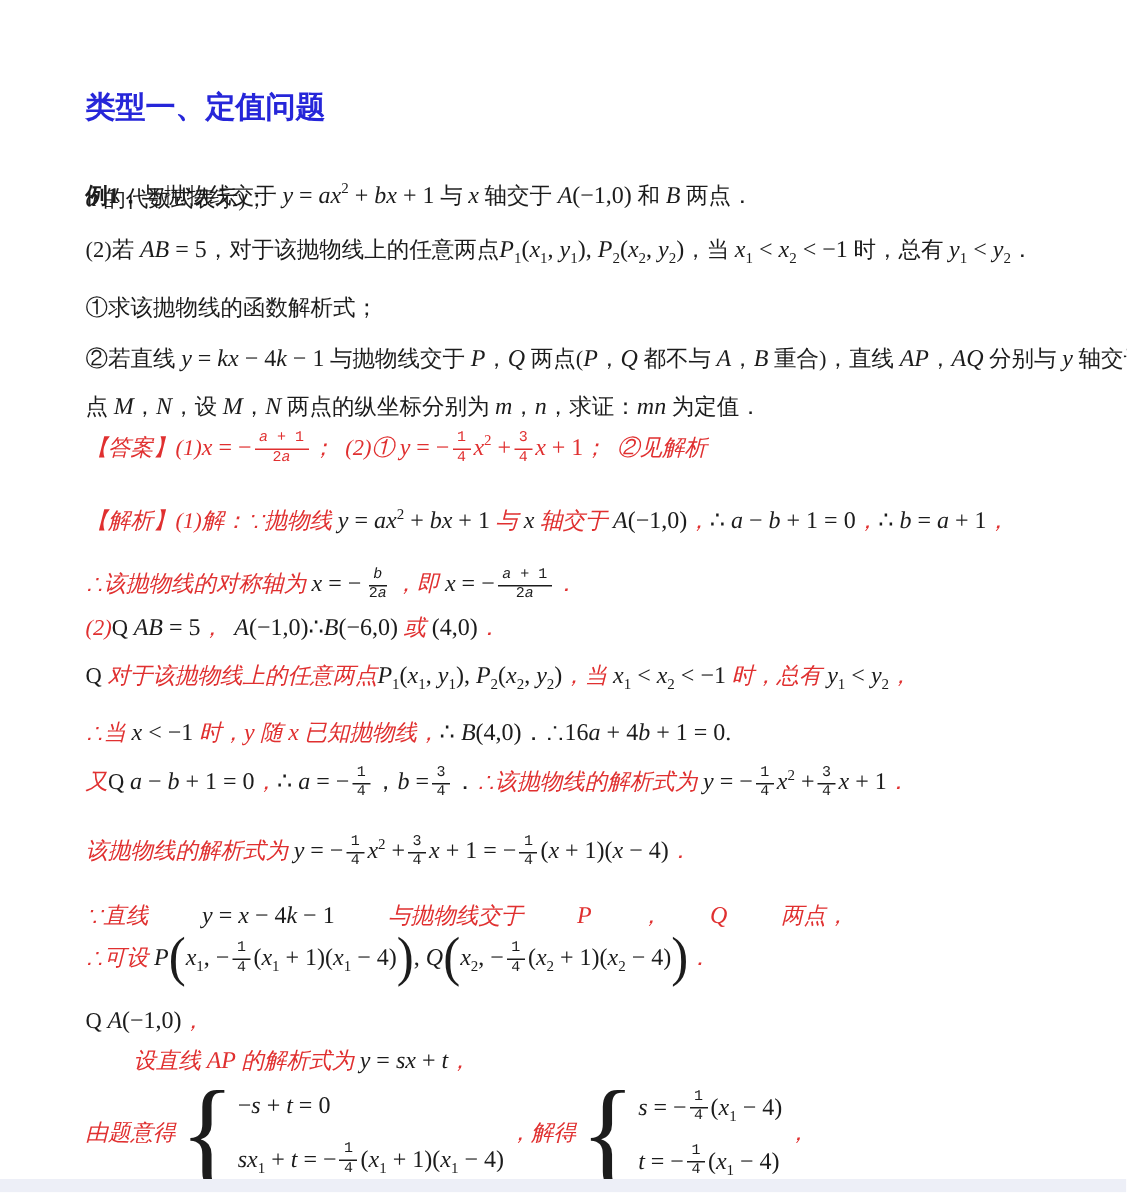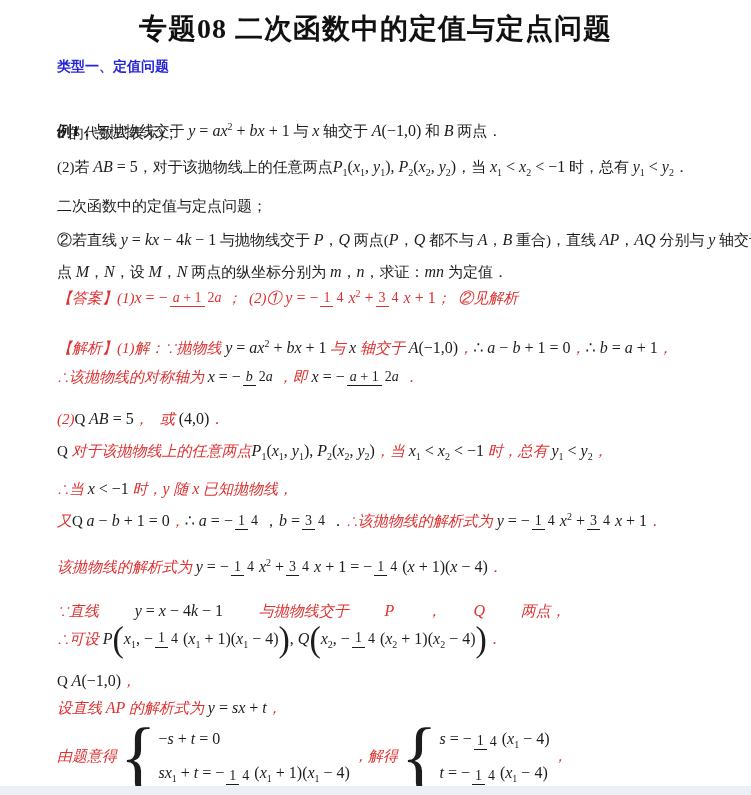--- a/index.html
+++ b/index.html
@@ -11,39 +11,39 @@
     background:#ffffff; color:var(--black);
     font-family:"Liberation Serif", serif;
   }
   #doc-title{
     position:absolute; top:10px; left:0; width:751px; text-align:center;
     font-size:28px; font-weight:bold; color:#111;
     font-family:"Liberation Serif", serif; letter-spacing:1px;
   }
   #section-heading{
     position:absolute; top:58px; left:57px;
-    font-size:14px; font-weight:bold; color:var(--blue);
+    font-size:20px; font-weight:bold; color:var(--blue);
     font-family:Liberation Sans, sans-serif;
   }
   .tline{
     position:absolute; left:57px; display:flex; align-items:center;
     white-space:pre; font-size:15px; line-height:1.4; max-width:660px;
   }
   .tline > span{white-space:pre;}
   .k{color:var(--black);}
   .kb{color:var(--black); font-weight:bold;}
   .r{color:var(--red);font-style:italic;}
   .m{font-family:"Liberation Serif", serif; font-size:16px; color:var(--black);}
   .m.red{color:var(--red);}
   .m i{font-style:italic;}
   sub,sup{font-size:10px; line-height:0;}
   .frac{
-    display:inline-flex; flex-direction:row; align-items:center;
-    vertical-align:middle; line-height:1.15; font-size:14px; margin:0 2px;
-    font-family:Liberation Serif, serif; color:var(--black);
+    display:inline-flex; flex-direction:column; align-items:center;
+    vertical-align:middle; line-height:1.15; font-size:10px; margin:0 2px;
+    font-family:Liberation Mono, monospace; color:var(--black);
   }
   .frac.red{color:var(--red);}
   .frac .fn{border-bottom:1.2px solid currentColor; padding:0 3px;}
   .frac .fd{padding:0 3px;}
   .frac i{font-style:italic;}
   .bigp{
     font-size:34px; font-weight:300; line-height:1;
     font-family:"Liberation Serif", serif; color:var(--black);
     transform:scaleY(1.08); display:inline-block;
   }
@@ -57,37 +57,36 @@
   .crow{display:inline-flex; align-items:flex-end; white-space:pre;}
   #bottom-strip{
     position:absolute; left:0; bottom:0; width:751px; height:9px;
     background:var(--strip); z-index:5;
   }
 </style>
 </head>
 <body>
 
 <div id="page">
-  <div id="doc-title">专题08 二次函数中的定值与定点问题</div>
   <div id="section-heading">类型一、定值问题</div>
   <div id="doc-lines">
       <div class="tline" style="top: 88px; margin-top: 32px;"><span class="kb">例1．</span><span class="k">与抛物线交于 </span><span class="m"><i>y</i> = <i>ax</i><sup>2</sup> + <i>bx</i> + 1</span><span class="k"> 与 </span><span class="m"><i>x</i></span><span class="k"> 轴交于 </span><span class="m"><i>A</i>(−1,0)</span><span class="k"> 和 </span><span class="m"><i>B</i></span><span class="k"> 两点．</span></div>
       <div class="tline" style="top: 122px;"><span class="m"><i>a</i></span><span class="k"> 的代数式表示)；</span></div>
       <div class="tline" style="top: 156px;"><span class="k">(2)若 </span><span class="m"><i>AB</i> = 5</span><span class="k">，对于该抛物线上的任意两点</span><span class="m"><i>P</i><sub>1</sub>(<i>x</i><sub>1</sub>, <i>y</i><sub>1</sub>), <i>P</i><sub>2</sub>(<i>x</i><sub>2</sub>, <i>y</i><sub>2</sub>)</span><span class="k">，当 </span><span class="m"><i>x</i><sub>1</sub> &lt; <i>x</i><sub>2</sub> &lt; −1</span><span class="k"> 时，总有 </span><span class="m"><i>y</i><sub>1</sub> &lt; <i>y</i><sub>2</sub></span><span class="k">．</span></div>
-      <div class="tline" style="top: 196px;"><span class="k">二次函数中的定值与定点问题；</span></div>
+      <div class="tline" style="top: 196px;"><span class="k">①求该抛物线的函数解析式；</span></div>
       <div class="tline" style="top: 229px;"><span class="k">②若直线 </span><span class="m"><i>y</i> = <i>kx</i> − 4<i>k</i> − 1</span><span class="k"> 与抛物线交于 </span><span class="m"><i>P</i></span><span class="k">，</span><span class="m"><i>Q</i></span><span class="k"> 两点(</span><span class="m"><i>P</i></span><span class="k">，</span><span class="m"><i>Q</i></span><span class="k"> 都不与 </span><span class="m"><i>A</i></span><span class="k">，</span><span class="m"><i>B</i></span><span class="k"> 重合)，直线 </span><span class="m"><i>AP</i></span><span class="k">，</span><span class="m"><i>AQ</i></span><span class="k"> 分别与 </span><span class="m"><i>y</i></span><span class="k"> 轴交于</span></div>
       <div class="tline" style="top: 261px;"><span class="k">点 </span><span class="m"><i>M</i></span><span class="k">，</span><span class="m"><i>N</i></span><span class="k">，设 </span><span class="m"><i>M</i></span><span class="k">，</span><span class="m"><i>N</i></span><span class="k"> 两点的纵坐标分别为 </span><span class="m"><i>m</i></span><span class="k">，</span><span class="m"><i>n</i></span><span class="k">，求证：</span><span class="m"><i>mn</i></span><span class="k"> 为定值．</span></div>
       <div class="tline" style="top: 287px;"><span class="r">【答案】(1)</span><span class="m red"><i>x</i> = −</span><span class="frac red"><span class="fn"><i>a</i> + 1</span><span class="fd">2<i>a</i></span></span><span class="r">；  (2)① </span><span class="m red"><i>y</i> = −</span><span class="frac red"><span class="fn">1</span><span class="fd">4</span></span><span class="m red"><i>x</i><sup>2</sup> +</span><span class="frac red"><span class="fn">3</span><span class="fd">4</span></span><span class="m red"><i>x</i> + 1</span><span class="r">；  ②见解析</span></div>
       <div class="tline" style="top: 337px;"><span class="r">【解析】(1)解：∵抛物线 </span><span class="m"><i>y</i> = <i>ax</i><sup>2</sup> + <i>bx</i> + 1</span><span class="r"> 与 </span><span class="m"><i>x</i></span><span class="r"> 轴交于 </span><span class="m"><i>A</i>(−1,0)</span><span class="r">，</span><span class="m">∴ <i>a</i> − <i>b</i> + 1 = 0</span><span class="r">，</span><span class="m">∴ <i>b</i> = <i>a</i> + 1</span><span class="r">，</span></div>
-      <div class="tline" style="top: 366px;"><span class="r">∴该抛物线的对称轴为 </span><span class="m"><i>x</i> = −</span><span class="frac"><span class="fn"><i>b</i></span><span class="fd">2<i>a</i></span></span><span class="r">，即 </span><span class="m"><i>x</i> = −</span><span class="frac"><span class="fn"><i>a</i> + 1</span><span class="fd">2<i>a</i></span></span><span class="r">．</span></div>
-      <div class="tline" style="top: 408px;"><span class="r">(2)</span><span class="k">Q </span><span class="m"><i>AB</i> = 5</span><span class="r">，  </span><span class="r"> 或 </span><span class="m">(4,0)</span><span class="r">．</span></div>
+      <div class="tline" style="top: 378px;"><span class="r">∴该抛物线的对称轴为 </span><span class="m"><i>x</i> = −</span><span class="frac"><span class="fn"><i>b</i></span><span class="fd">2<i>a</i></span></span><span class="r">，即 </span><span class="m"><i>x</i> = −</span><span class="frac"><span class="fn"><i>a</i> + 1</span><span class="fd">2<i>a</i></span></span><span class="r">．</span></div>
+      <div class="tline" style="top: 408px;"><span class="r">(2)</span><span class="k">Q </span><span class="m"><i>AB</i> = 5</span><span class="r">，  </span><span class="m"><i>A</i>(−1,0)∴<i>B</i>(−6,0)</span><span class="r"> 或 </span><span class="m">(4,0)</span><span class="r">．</span></div>
       <div class="tline" style="top: 440px;"><span class="k">Q </span><span class="r">对于该抛物线上的任意两点</span><span class="m"><i>P</i><sub>1</sub>(<i>x</i><sub>1</sub>, <i>y</i><sub>1</sub>), <i>P</i><sub>2</sub>(<i>x</i><sub>2</sub>, <i>y</i><sub>2</sub>)</span><span class="r">，当 </span><span class="m"><i>x</i><sub>1</sub> &lt; <i>x</i><sub>2</sub> &lt; −1</span><span class="r"> 时，总有 </span><span class="m"><i>y</i><sub>1</sub> &lt; <i>y</i><sub>2</sub></span><span class="r">，</span></div>
-      <div class="tline" style="top: 478px;"><span class="r">∴当 </span><span class="m"><i>x</i> &lt; −1</span><span class="r"> 时，</span><span class="m red"><i>y</i></span><span class="r"> 随 </span><span class="m red"><i>x</i></span><span class="r"> 已知抛物线，</span></div>
+      <div class="tline" style="top: 478px;"><span class="r">∴当 </span><span class="m"><i>x</i> &lt; −1</span><span class="r"> 时，</span><span class="m red"><i>y</i></span><span class="r"> 随 </span><span class="m red"><i>x</i></span><span class="r"> 已知抛物线，</span><span class="m">∴ <i>B</i>(4,0)．∴16<i>a</i> + 4<i>b</i> + 1 = 0.</span></div>
       <div class="tline" style="top: 510px;"><span class="r">又</span><span class="k">Q </span><span class="m"><i>a</i> − <i>b</i> + 1 = 0</span><span class="r">，</span><span class="m">∴ <i>a</i> = −</span><span class="frac"><span class="fn">1</span><span class="fd">4</span></span><span class="m">，<i>b</i> =</span><span class="frac"><span class="fn">3</span><span class="fd">4</span></span><span class="m">．</span><span class="r">∴该抛物线的解析式为 </span><span class="m"><i>y</i> = −</span><span class="frac"><span class="fn">1</span><span class="fd">4</span></span><span class="m"><i>x</i><sup>2</sup> +</span><span class="frac"><span class="fn">3</span><span class="fd">4</span></span><span class="m"><i>x</i> + 1</span><span class="r">．</span></div>
       <div class="tline" style="top: 556px;"><span class="r">该抛物线的解析式为 </span><span class="m"><i>y</i> = −</span><span class="frac"><span class="fn">1</span><span class="fd">4</span></span><span class="m"><i>x</i><sup>2</sup> +</span><span class="frac"><span class="fn">3</span><span class="fd">4</span></span><span class="m"><i>x</i> + 1 = −</span><span class="frac"><span class="fn">1</span><span class="fd">4</span></span><span class="m">(<i>x</i> + 1)(<i>x</i> − 4)</span><span class="r">．</span></div>
       <div class="tline" style="top: 600px; gap: 32px;"><span class="r">∵直线 </span><span class="m"><i>y</i> = <i>x</i> − 4<i>k</i> − 1</span><span class="r"> 与抛物线交于 </span><span class="m red"><i>P</i></span><span class="r">，</span><span class="m red"><i>Q</i></span><span class="r"> 两点，</span></div>
       <div class="tline" style="top: 622px;"><span class="r">∴可设 </span><span class="m"><i>P</i></span><span class="bigp">(</span><span class="m"><i>x</i><sub>1</sub>, −</span><span class="frac"><span class="fn">1</span><span class="fd">4</span></span><span class="m">(<i>x</i><sub>1</sub> + 1)(<i>x</i><sub>1</sub> − 4)</span><span class="bigp">)</span><span class="m">, <i>Q</i></span><span class="bigp">(</span><span class="m"><i>x</i><sub>2</sub>, −</span><span class="frac"><span class="fn">1</span><span class="fd">4</span></span><span class="m">(<i>x</i><sub>2</sub> + 1)(<i>x</i><sub>2</sub> − 4)</span><span class="bigp">)</span><span class="r">．</span></div>
       <div class="tline" style="top: 670px;"><span class="k">Q </span><span class="m"><i>A</i>(−1,0)</span><span class="r">，</span></div>
-      <div class="tline" style="top: 697px;"><span class="r">设直线 </span><span class="m red"><i>AP</i></span><span class="r"> 的解析式为 </span><span class="m"><i>y</i> = <i>sx</i> + <i>t</i></span><span class="r">，</span></div>
+      <div class="tline" style="top: 697px; margin-left: 32px;"><span class="r">设直线 </span><span class="m red"><i>AP</i></span><span class="r"> 的解析式为 </span><span class="m"><i>y</i> = <i>sx</i> + <i>t</i></span><span class="r">，</span></div>
       <div class="tline" style="top: 724px;"><span class="r">由题意得</span><span class="cases"><span class="brace">{</span><span class="crows"><span class="crow"><span class="m">−<i>s</i> + <i>t</i> = 0</span></span><span class="crow"><span class="m"><i>sx</i><sub>1</sub> + <i>t</i> = −</span><span class="frac"><span class="fn">1</span><span class="fd">4</span></span><span class="m">(<i>x</i><sub>1</sub> + 1)(<i>x</i><sub>1</sub> − 4)</span></span></span></span><span class="r">，解得</span><span class="cases"><span class="brace">{</span><span class="crows"><span class="crow"><span class="m"><i>s</i> = −</span><span class="frac"><span class="fn">1</span><span class="fd">4</span></span><span class="m">(<i>x</i><sub>1</sub> − 4)</span></span><span class="crow"><span class="m"><i>t</i> = −</span><span class="frac"><span class="fn">1</span><span class="fd">4</span></span><span class="m">(<i>x</i><sub>1</sub> − 4)</span></span></span></span><span class="r">，</span></div>
     </div>
   <div id="bottom-strip"></div>
 </div>
 
 </body></html>

